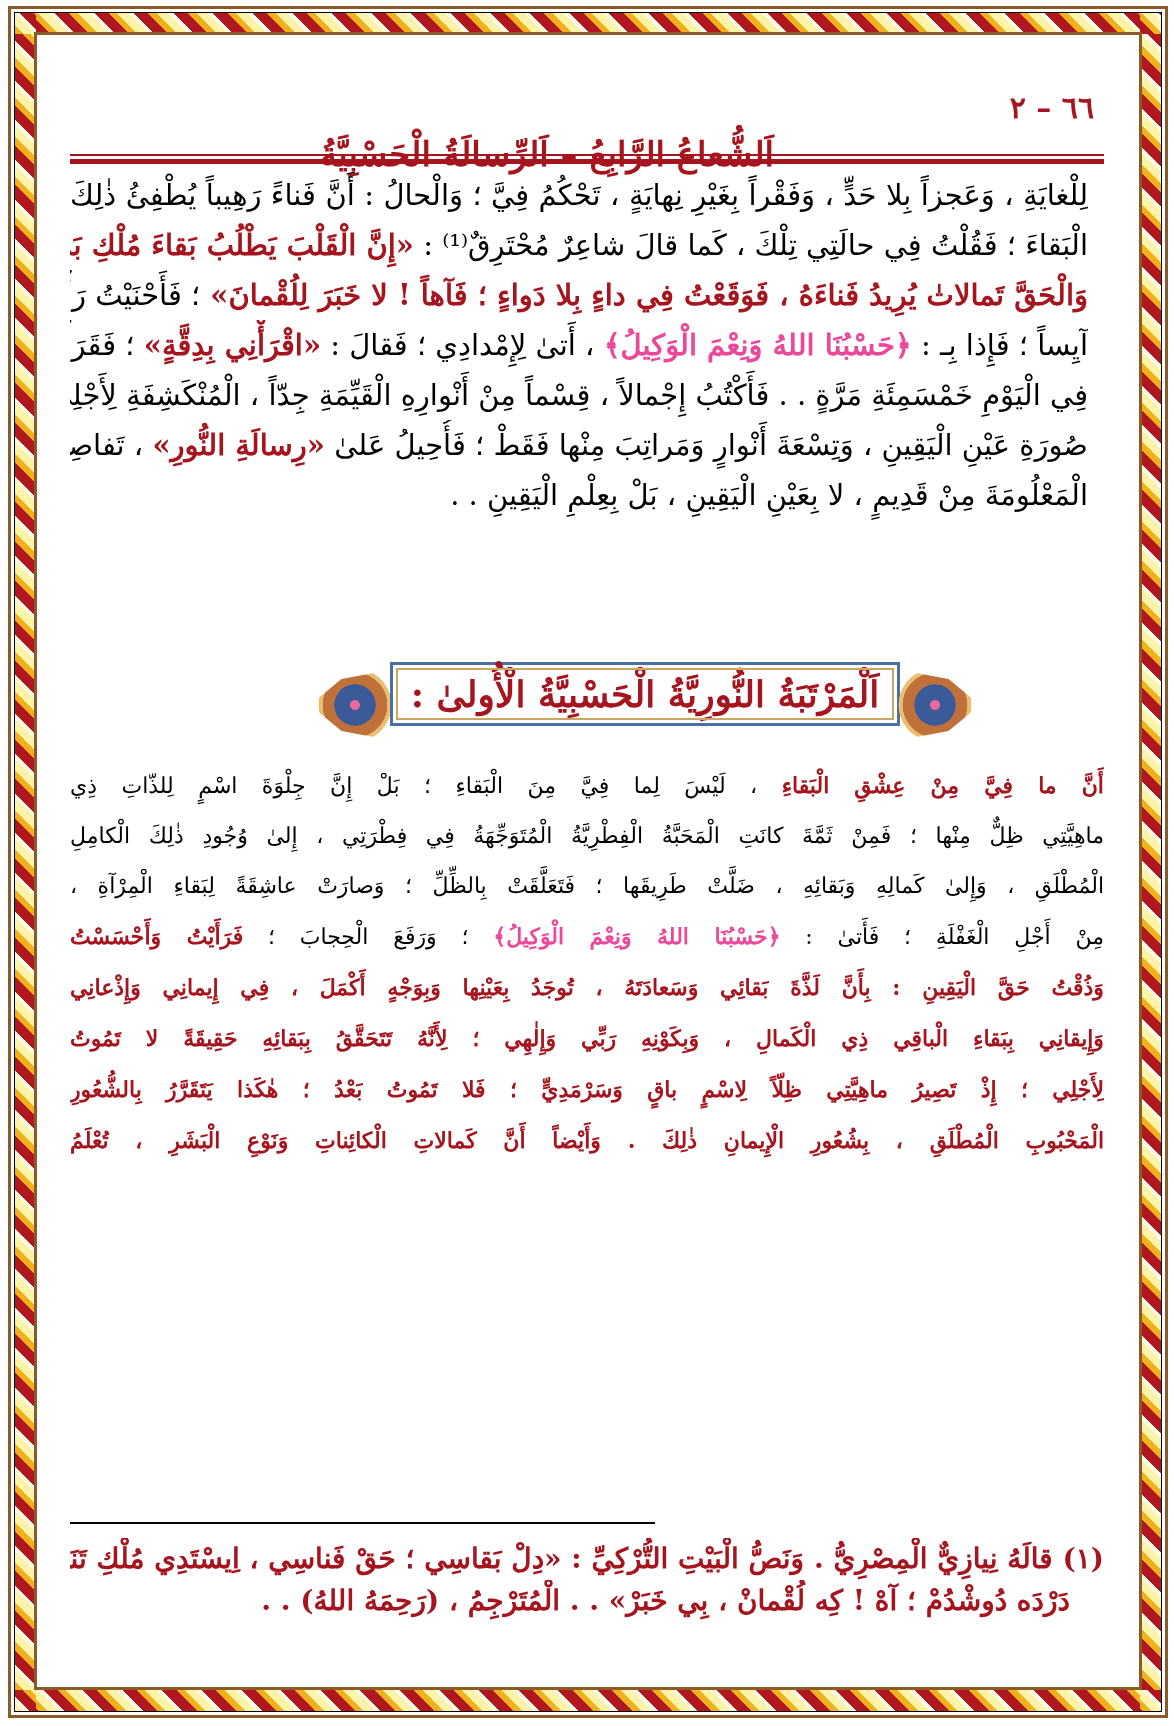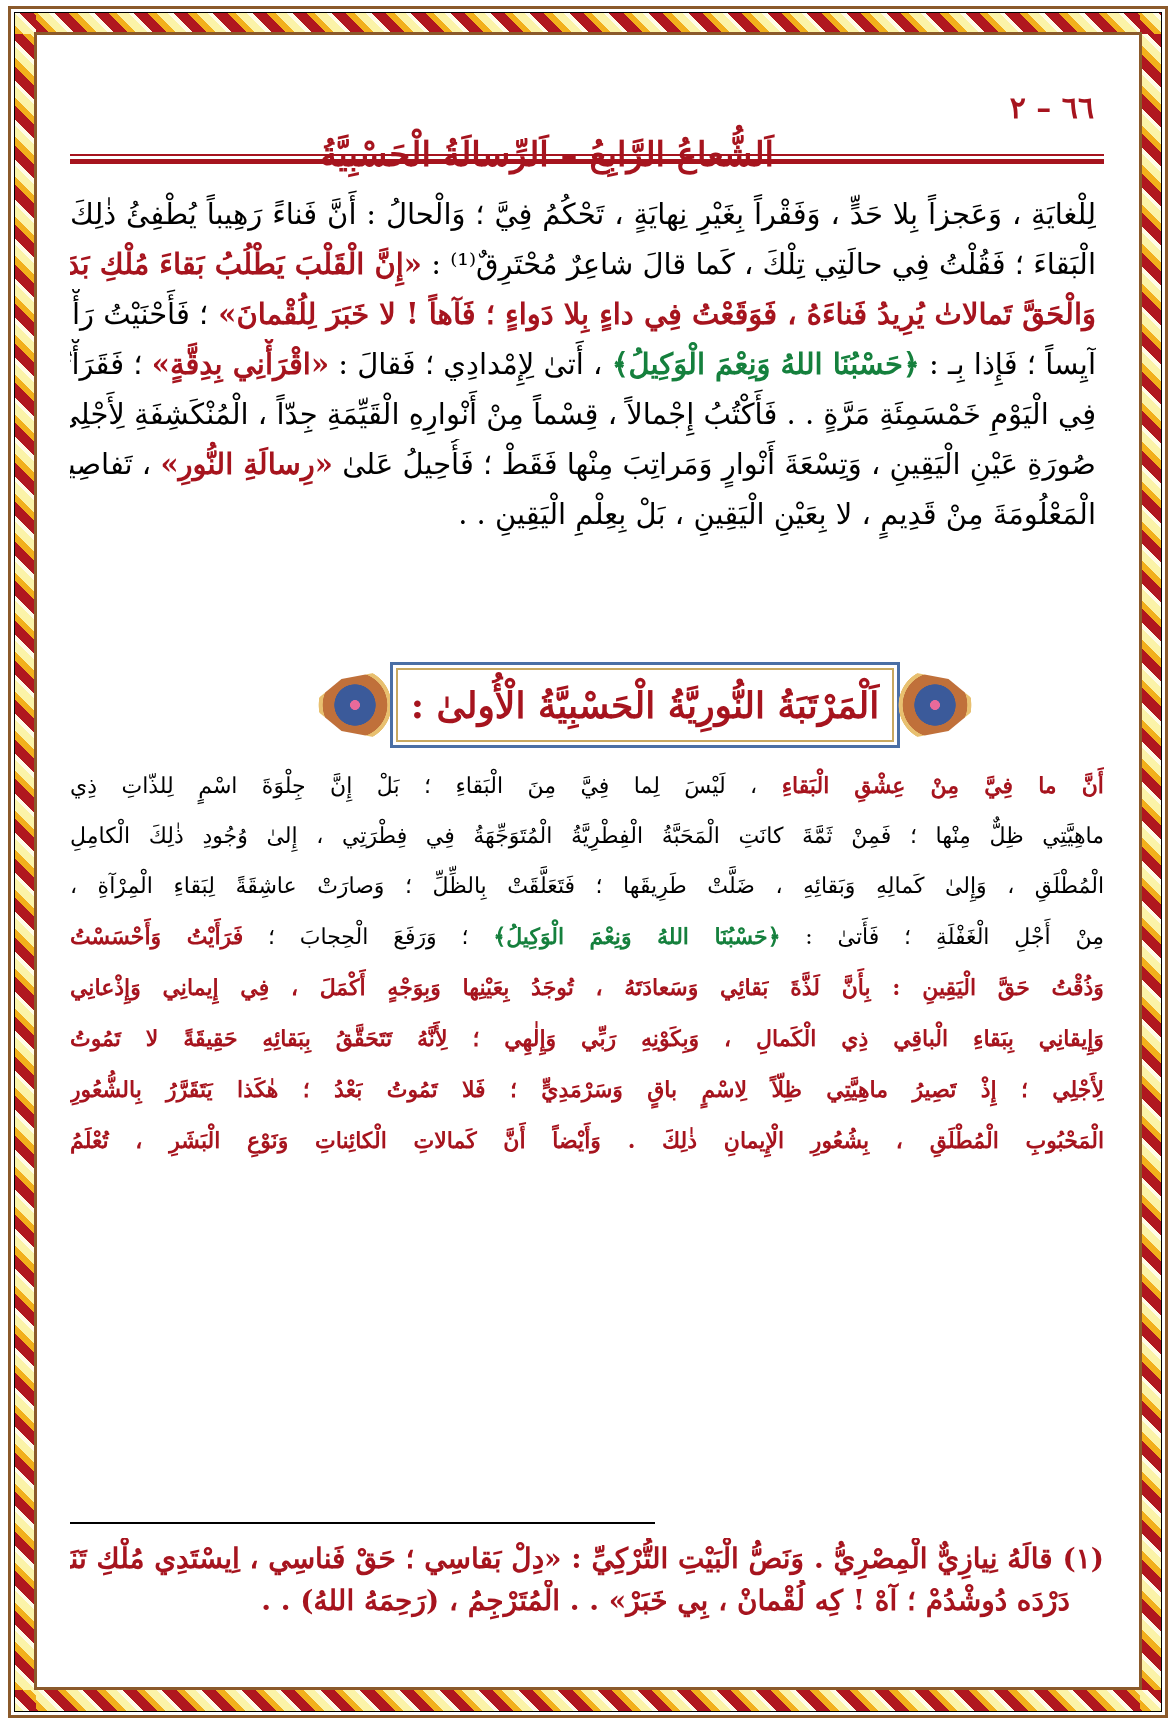--- a/index.html
+++ b/index.html
@@ -18,28 +18,28 @@
                 border:1px solid #000; box-sizing:border-box; }
   .frame-inner { position:absolute; left:34px; top:32px; right:32px; bottom:36px;
                  border:3px solid #8b5a2b; background:#fff; box-sizing:border-box; }
   .page { position:absolute; left:70px; right:70px; top:50px; bottom:60px; }
   .header { position:absolute; top:40px; left:0; right:0; height:60px;
             color:#a6141e; font-weight:bold; }
   .header .pgnum { position:absolute; right:10px; top:0; font-size:30px; direction:rtl; }
   .header .title { position:absolute; right:330px; top:0; font-size:34px;margin-top:44px; }
   .header-rule { position:absolute; top:104px; left:0; right:0; height:2px; background:#a6141e; }
   .header-rule2 { position:absolute; top:109px; left:0; right:0; height:5px; background:#a6141e; }
-  .body-text { position:absolute; top:120px; left:0; right:8px;
+  .body-text { position:absolute; top:120px; left:0; right:16px;
                font-size:29px; line-height:50px; text-align:justify; text-align-last:right;
-               color:#000; direction:rtl;margin-top:19px; }
+               color:#000; direction:rtl; }
   .line { display:block; white-space:nowrap; overflow:hidden; text-align:justify; text-align-last:justify; }
   .line.last { text-align-last:right; }
   .red { color:#a6141e; font-weight:bold; }
-  .blue { color:#15803d; font-weight:bold; }
-  .section-banner { position:absolute; top:612px; left:240px; width:670px; height:86px; }
+  .blue { color:#ec4899; font-weight:bold; }
+  .section-banner { position:absolute; top:612px; left:240px; width:670px; height:64px; }
   .section-box { position:absolute; left:80px; right:80px; top:0; bottom:0;
                  border:3px solid #4a6fa5; outline:2px solid #c8a860; outline-offset:-8px;
                  background:#fff; display:flex; align-items:center; justify-content:center; }
   .section-box span { color:#a6141e; font-size:36px; font-weight:bold; }
   .cap { position:absolute; top:6px; width:90px; height:74px;
          background: radial-gradient(circle at 50% 50%, #e86a9a 0 8%, #3b5a9a 9% 35%, #c0703a 36% 55%, #e8c070 56% 62%, transparent 63%); }
   .cap.left { left:0; clip-path: polygon(100% 0, 100% 100%, 35% 85%, 0 50%, 35% 15%); }
   .cap.right { right:0; clip-path: polygon(0 0, 0 100%, 65% 85%, 100% 50%, 65% 15%); }
   .body2 { position:absolute; top:710px; left:0; right:0; font-size:22px; line-height:50px; direction:rtl; }
   .footrule { position:absolute; top:1472px; left:0; width:585px; height:2px; background:#000; }

